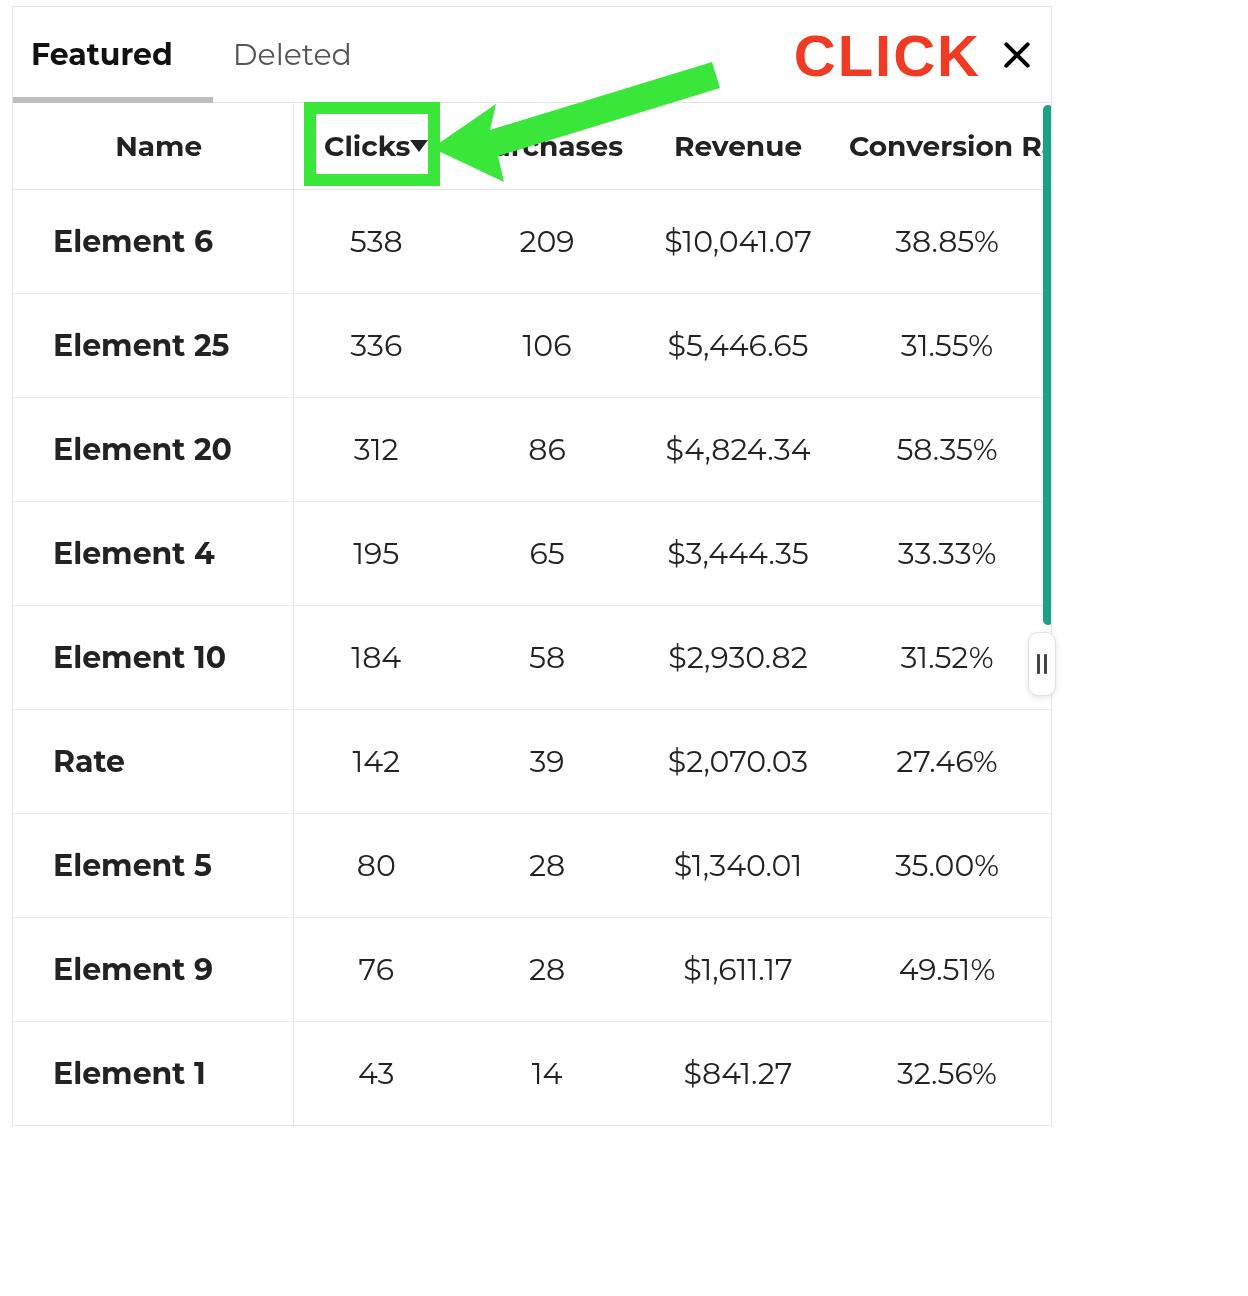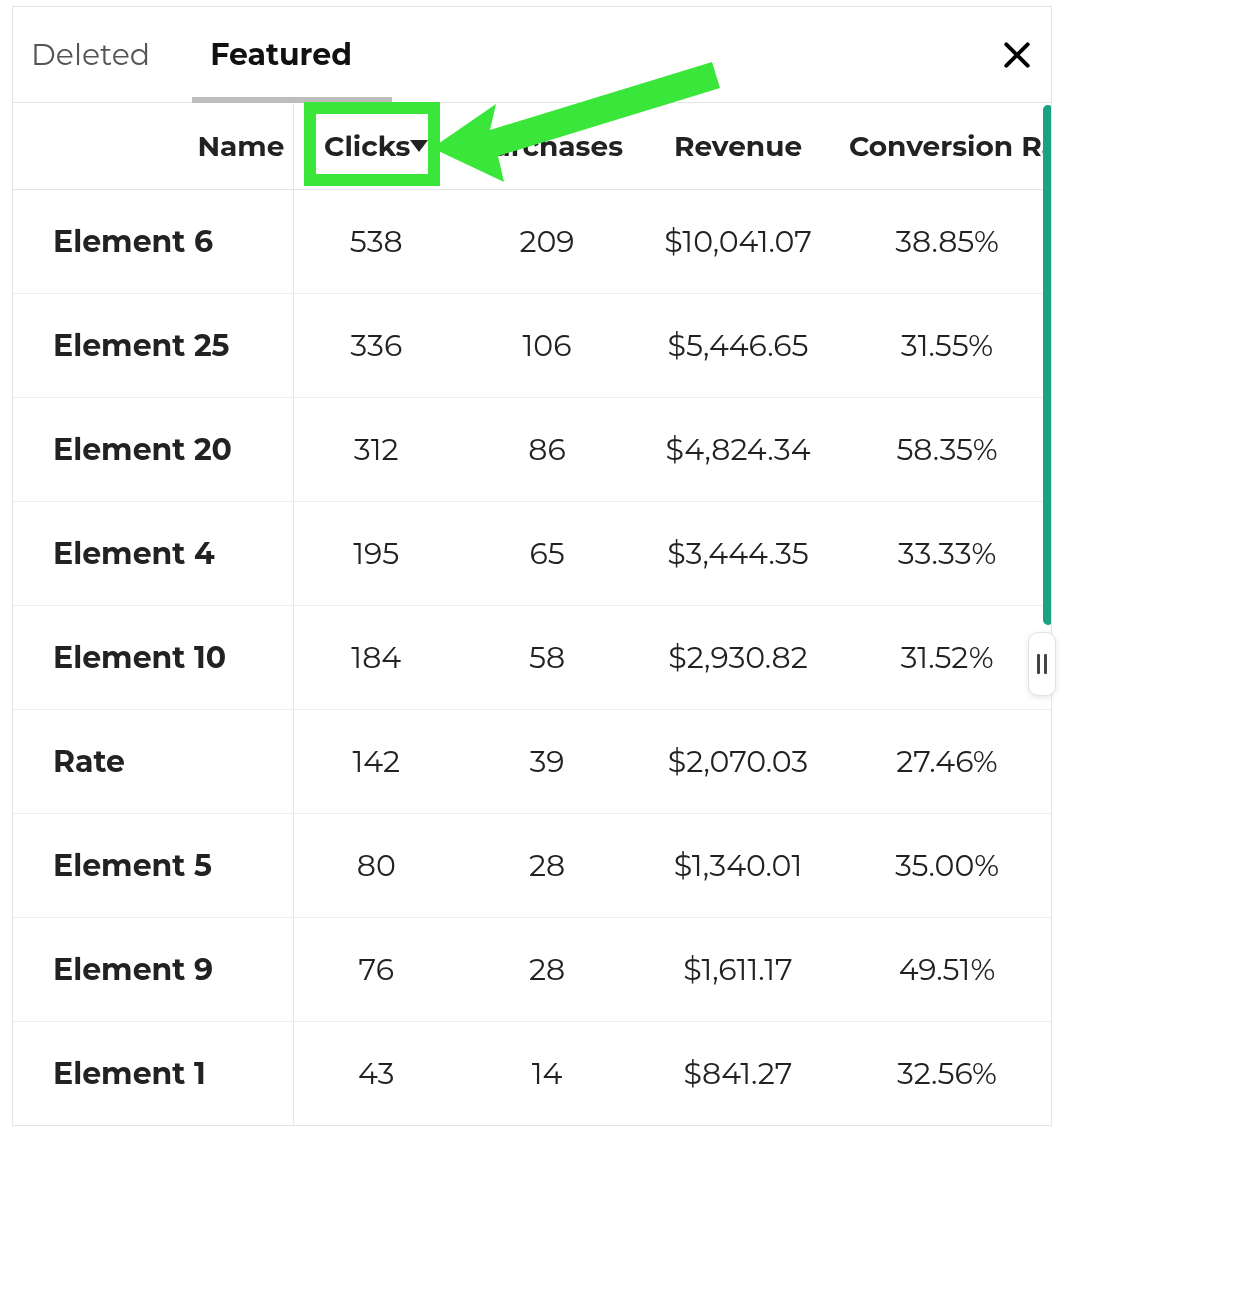--- a/index.html
+++ b/index.html
@@ -94,21 +94,21 @@
     height: 86px;
     font-size: 28px;
     font-weight: 700;
     color: #222;
     border-bottom: 1px solid #e5e5e5;
     text-align: center;
     padding: 0 8px;
     white-space: nowrap;
   }
   .table thead th.name-th {
-    text-align: right;
+    text-align: center;
     padding-left: 20px;
     border-right: 1px solid #e5e5e5;
   }
   .th-clicks-inner {
     display: inline-flex;
     align-items: center;
     gap: 0;
   }
   .sort-caret {
     width: 0; height: 0;
@@ -185,22 +185,23 @@
   .side-handle span {
     width: 3px; height: 20px; background: #444; border-radius: 1px;
   }
 </style>
 </head>
 <body>
 
 <div class="panel">
 
   <div class="tabs-row">
+    <div class="tab active">Featured</div>
     <div class="tab">Deleted</div>
-    <div class="tab active">Featured</div>
+    <div class="annot-click">CLICK</div>
     <div class="close-btn">
       <svg viewBox="0 0 24 24">
         <line x1="4" y1="4" x2="20" y2="20" stroke="#000" stroke-width="3" stroke-linecap="round"></line>
         <line x1="20" y1="4" x2="4" y2="20" stroke="#000" stroke-width="3" stroke-linecap="round"></line>
       </svg>
     </div>
   </div>
 
   <table class="table">
     <colgroup>

